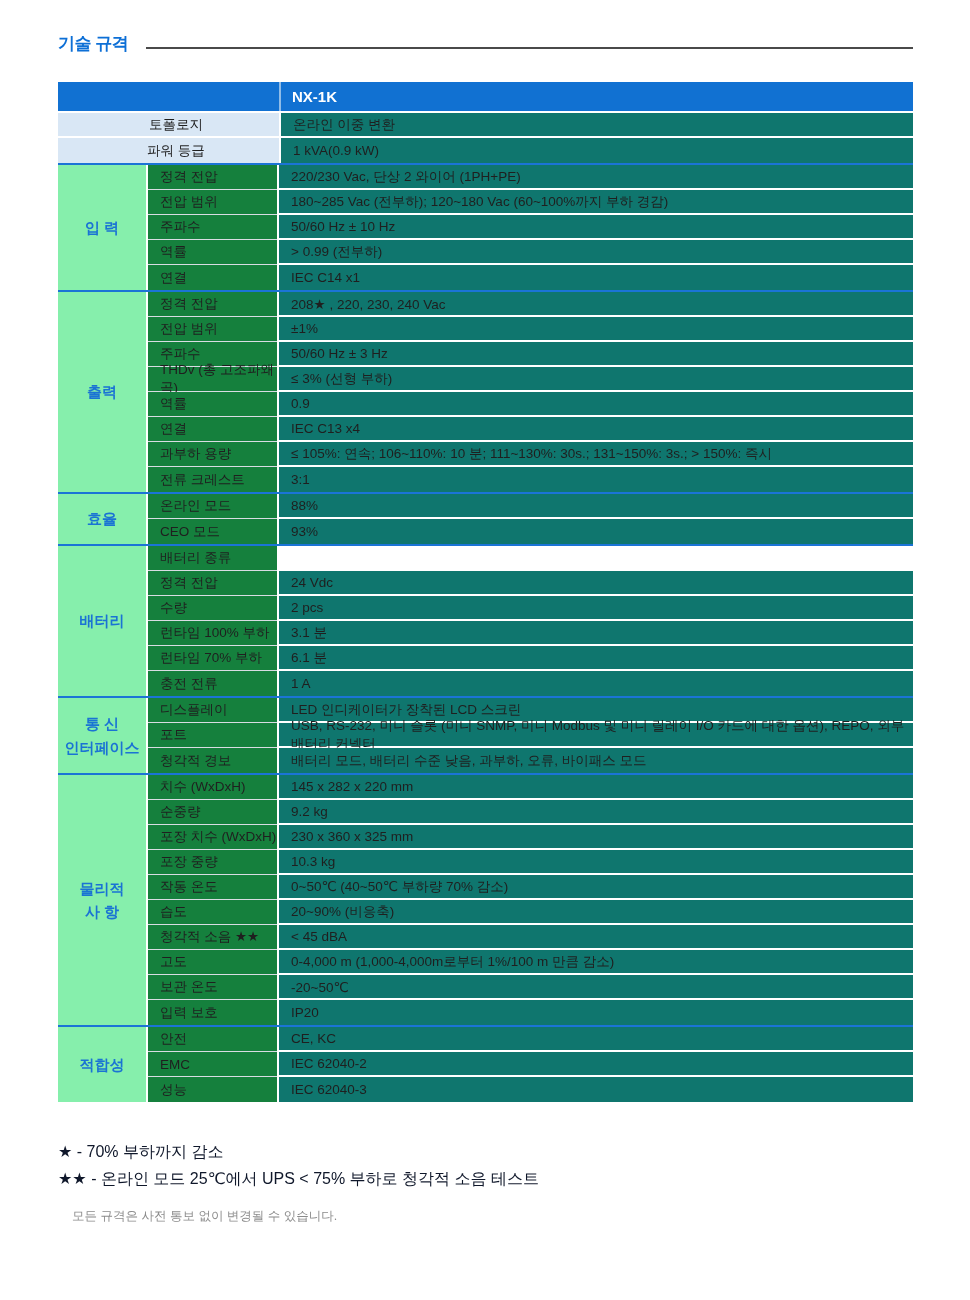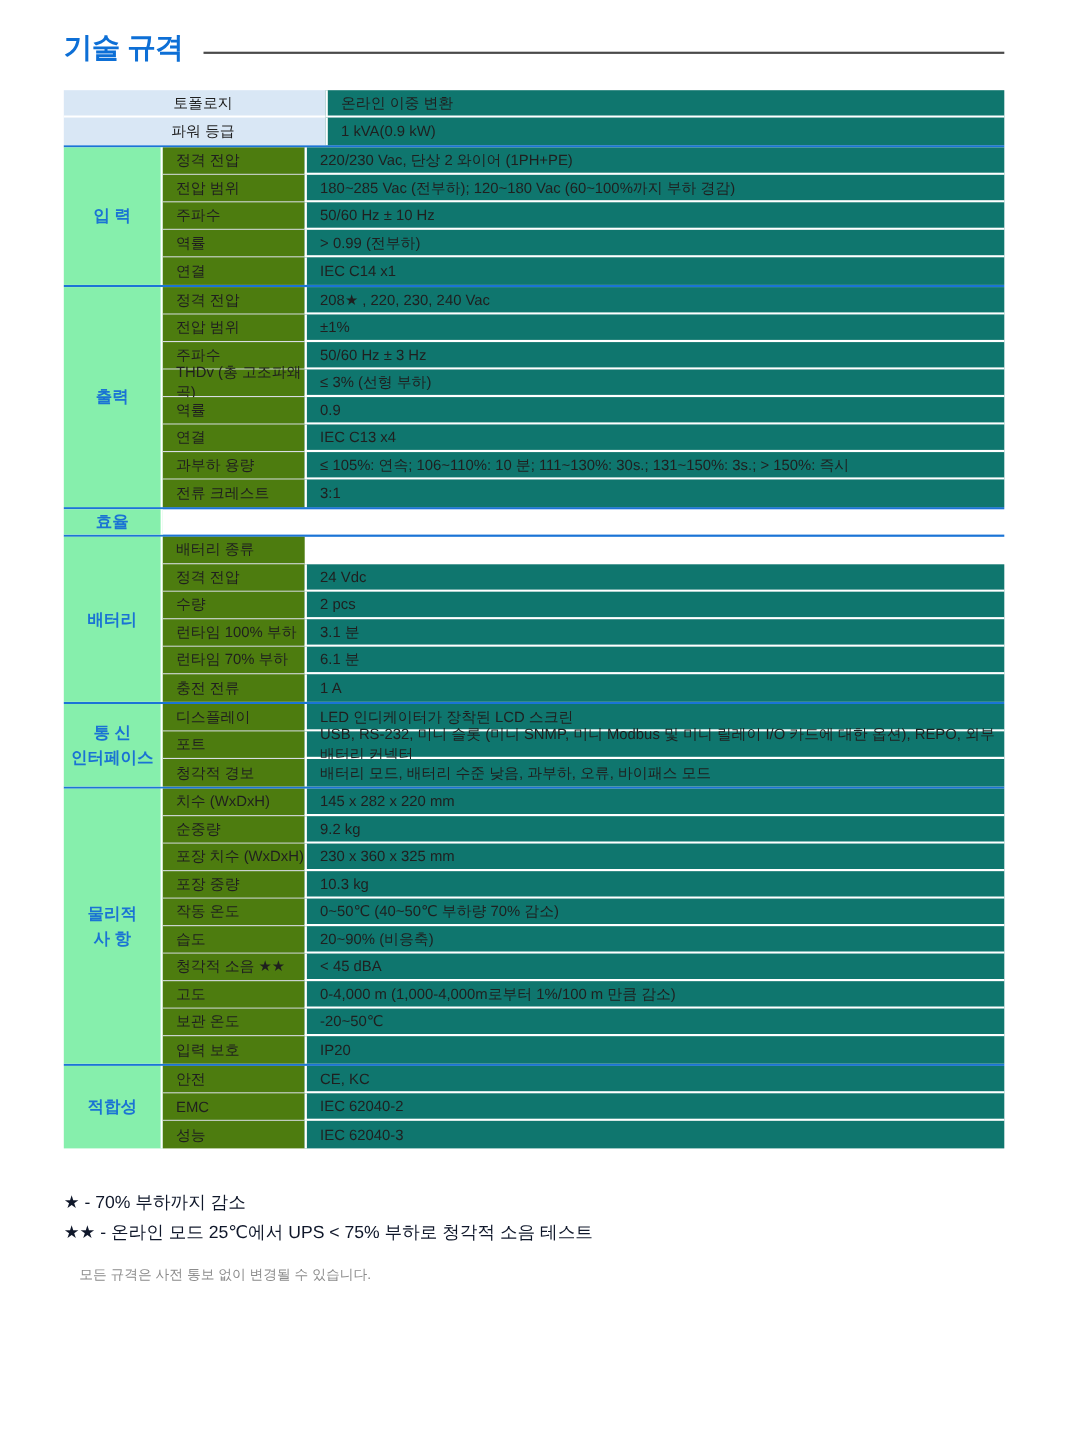--- a/index.html
+++ b/index.html
@@ -2,61 +2,65 @@
 <html lang="ko"><head>
 <meta charset="utf-8">
 <style>
   html,body{margin:0;padding:0;background:#ffffff;}
   body{width:970px;height:1300px;position:relative;overflow:hidden;
        font-family:"Liberation Sans","DejaVu Sans",sans-serif;color:#1f1f1f;}
   .content{padding:28px 57px 0 58px;}
 
   
   .title-row{display:flex;align-items:center;height:30px;}
-  .page-title{color:#0d6fd6;font-size:26px;font-weight:bold;letter-spacing:-0.5px;white-space:nowrap;}
+  .page-title{color:#0d6fd6;font-size:17px;font-weight:bold;letter-spacing:-0.5px;white-space:nowrap;}
   .title-rule{flex:1;height:0;border-top:2px solid #4a4a4a;margin-left:18px;margin-top:10px;}
 
   
   .spec-table{margin-top:24px;width:855px;}
   .thead{display:flex;height:29px;background:#1171d2;margin-bottom:2px;}
   .th-empty{width:221px;border-right:2px solid #8fbce8;}
   .th-model{flex:1;display:flex;align-items:center;padding-left:11px;
             color:#ffffff;font-size:15px;font-weight:bold;}
 
   .group{display:flex;}
   .group + .group{border-top:2px solid #1b74d6;}
   .gcell{width:90px;background:#86efac;border-right:2px solid #ffffff;box-sizing:border-box;
          display:flex;align-items:center;justify-content:center;text-align:center;
          color:#1a73d4;font-size:15px;font-weight:bold;white-space:pre-line;line-height:1.55;}
   .rows{flex:1;display:flex;flex-direction:column;}
   .row{display:flex;height:25px;}
-  .kcell{width:129px;background:#4d7c0f;display:flex;align-items:center;
+  .kcell{width:129px;background:#15803d;display:flex;align-items:center;
          padding-left:12px;font-size:13.5px;box-sizing:border-box;}
   .row:not(:last-child) .kcell{border-bottom:1px solid #d8dde3;}
-  .kcell.wide{width:238px;background:#d9e7f5;justify-content:center;padding-left:15px;}
+  .kcell.wide{width:221px;background:#d9e7f5;justify-content:center;padding-left:15px;}
   .row:not(:last-child) .kcell.wide{border-bottom:2px solid #ffffff;}
   .vcell{flex:1;background:#0f766e;display:flex;align-items:center;
          padding-left:12px;font-size:13.5px;box-sizing:border-box;border-left:2px solid #ffffff;}
   .row:not(:last-child) .vcell{border-bottom:2px solid #ffffff;}
 
   
   .footnotes{margin-top:36px;color:#0f172a;font-size:16px;line-height:1.7;}
   .disclaimer{margin-top:16px;color:#8b8b8b;font-size:12.5px;margin-left:14px;}
 </style>
 </head>
 <body>
 
 <div class="content">
 
   <div class="title-row">
     <span class="page-title">기술 규격</span>
     <span class="title-rule"></span>
   </div>
 
   <div class="spec-table">
+    <div class="thead">
+      <div class="th-empty"></div>
+      <div class="th-model">NX-1K</div>
+    </div>
     <div>
         <div class="group">
           <div class="rows">
             <div class="row">
               <div class="kcell wide">토폴로지</div>
               <div class="vcell">온라인 이중 변환</div>
             </div>
             <div class="row">
               <div class="kcell wide">파워 등급</div>
               <div class="vcell">1 kVA(0.9 kW)</div>
@@ -120,20 +124,30 @@
               <div class="vcell">≤ 105%: 연속; 106~110%: 10 분; 111~130%: 30s.; 131~150%: 3s.; &gt; 150%: 즉시</div>
             </div>
             <div class="row">
               <div class="kcell">전류 크레스트</div>
               <div class="vcell">3:1</div>
             </div>
           </div>
         </div>
         <div class="group">
           <div class="gcell">효율</div>
+          <div class="rows">
+            <div class="row">
+              <div class="kcell">온라인 모드</div>
+              <div class="vcell">88%</div>
+            </div>
+            <div class="row">
+              <div class="kcell">CEO 모드</div>
+              <div class="vcell">93%</div>
+            </div>
+          </div>
         </div>
         <div class="group">
           <div class="gcell">배터리</div>
           <div class="rows">
             <div class="row">
               <div class="kcell">배터리 종류</div>
             </div>
             <div class="row">
               <div class="kcell">정격 전압</div>
               <div class="vcell">24 Vdc</div>

